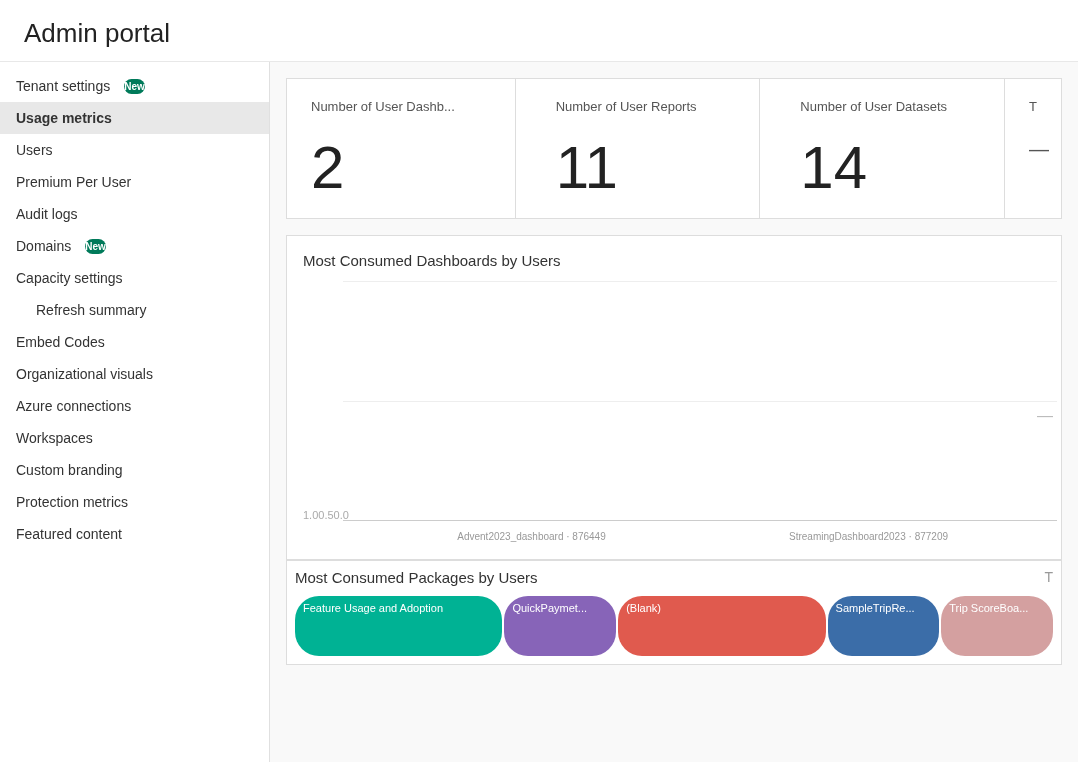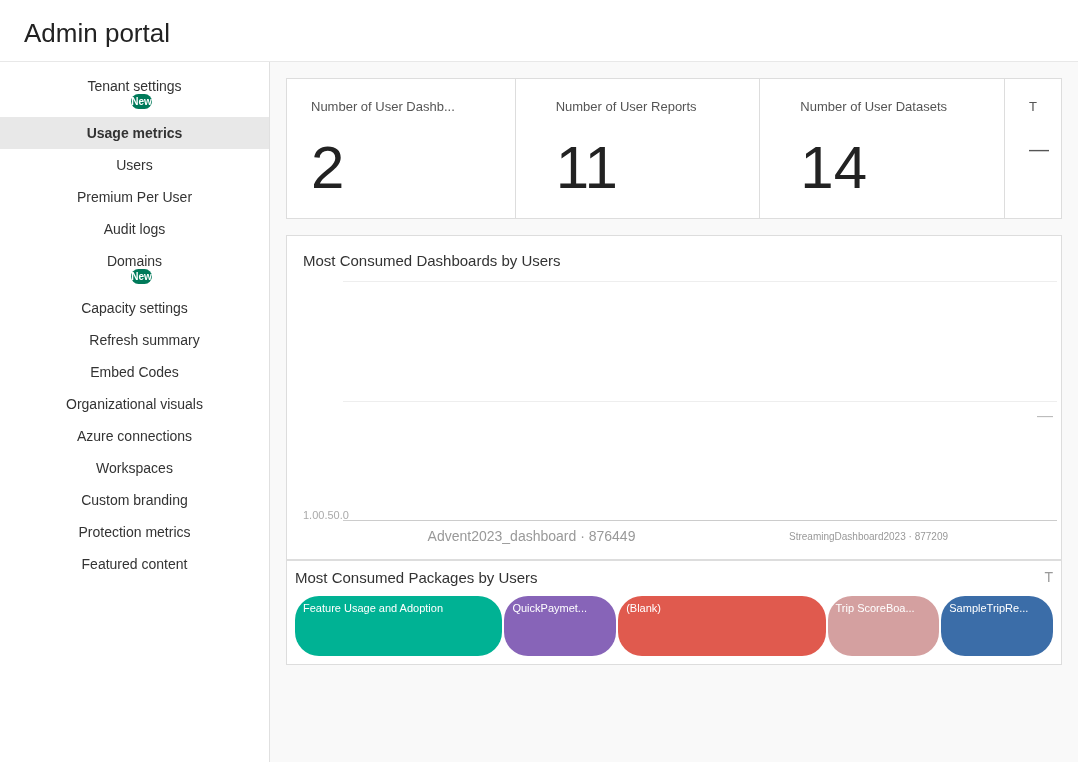--- a/index.html
+++ b/index.html
@@ -18,21 +18,20 @@
       padding-top: 8px;
     }
 
     .sidebar-item {
       display: flex;
       align-items: center;
       padding: 8px 16px;
       cursor: pointer;
       color: #333;
       font-size: 14px;
-      flex-direction: column;
     }
     .sidebar-item.active {
       background: #e8e8e8;
       font-weight: 600;
     }
     .sidebar-item.sub {
       padding-left: 36px;
     }
 
     .badge {
@@ -166,36 +165,36 @@
         <div style="position:absolute; left:40px; right:0; top:0; bottom:30px; display:flex; align-items:flex-end; padding:0 60px; gap:80px;">
           <div style="flex:1; display:flex; flex-direction:column; align-items:center;">
             <div style="background:#00b294; width:100%; max-width:150px; height:100%;"></div>
           </div>
           <div style="flex:1; display:flex; flex-direction:column; align-items:center;">
             <div style="background:#00b294; width:100%; max-width:150px; height:100%;"></div>
           </div>
         </div>
 
         <div style="position:absolute; left:40px; right:0; bottom:0; height:30px; display:flex; padding:0 60px; gap:80px;">
-          <div style="flex:1; display:flex; align-items:center; justify-content:center; font-size:14px; color:#999; text-align:center;">Advent2023_dashboard · 876449</div>
+          <div style="flex:1; display:flex; align-items:center; justify-content:center; font-size:10px; color:#999; text-align:center;">Advent2023_dashboard · 876449</div>
           <div style="flex:1; display:flex; align-items:center; justify-content:center; font-size:10px; color:#999; text-align:center;">StreamingDashboard2023 · 877209</div>
         </div>
 
         <div style="position:absolute; right:4px; top:50%; transform:translateY(-50%); font-size:16px; color:#bbb;">—</div>
       </div>
     </div>
 
     <div style="background:#fff; border:1px solid #ddd; padding:8px; position:relative;">
       <div style="font-size:15px; font-weight:400; color:#333; margin-bottom:10px; display:flex; justify-content:space-between;">
         <span>Most Consumed Packages by Users</span>
         <span style="color:#999; font-size:14px;">T</span>
       </div>
       <div style="display:flex; height:60px; gap:2px;" id="packages-bars-container">
           <div class="pkg-bar" style="background: rgb(0, 178, 148); flex: 3 1 0%;">Feature Usage and Adoption</div>
           <div class="pkg-bar" style="background: rgb(135, 100, 184); flex: 1.5 1 0%;">QuickPaymet...</div>
           <div class="pkg-bar" style="background: rgb(224, 90, 78); flex: 3 1 0%;">(Blank)</div>
+          <div class="pkg-bar" style="background: rgb(59, 109, 168); flex: 1.5 1 0%;">SampleTripRe...</div>
           <div class="pkg-bar" style="background: rgb(212, 160, 160); flex: 1.5 1 0%;">Trip ScoreBoa...</div>
-          <div class="pkg-bar" style="background: rgb(59, 109, 168); flex: 1.5 1 0%;">SampleTripRe...</div>
         </div>
     </div>
 
   </div>
 </div>
 
 </body></html>

